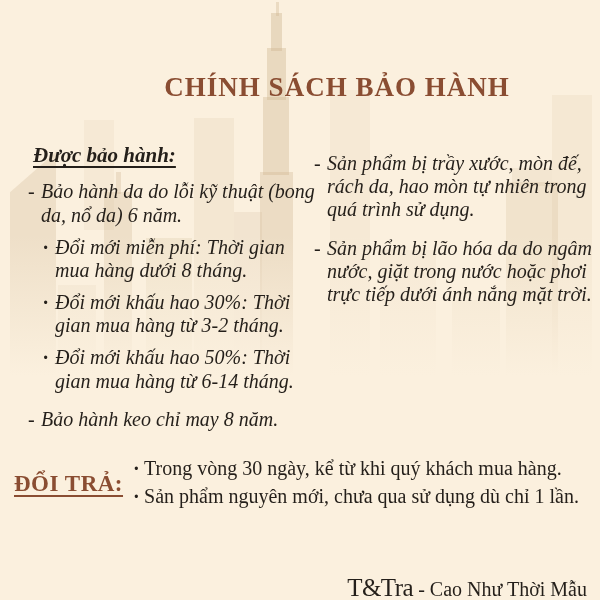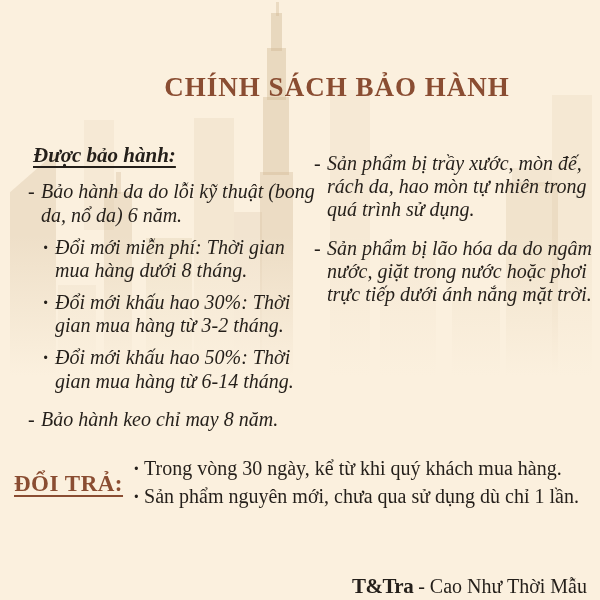--- a/index.html
+++ b/index.html
@@ -38,21 +38,21 @@
     font-size:23px;font-weight:bold;color:#8A4D32;letter-spacing:.5px;
     margin:3px 10px 0 0;
     text-decoration:underline;text-decoration-thickness:2px;text-underline-offset:4px;
     white-space:nowrap;
   }
   .returns .lines{font-size:20px;line-height:1.38;}
   .rline{display:flex;}
   .rline .mk{flex:none;width:11px;font-weight:bold;}
   
   .footer{position:absolute;right:13px;top:574px;font-size:20px;white-space:nowrap;}
-  .brand{font-weight:bold;font-size:21px;letter-spacing:-.5px;}
+  .brand{font-weight:normal;font-size:25px;letter-spacing:-.5px;}
 </style>
 </head>
 <body>
 
 <div class="canvas">
 
   <div class="skyline">
     <div class="b" style="left:276px;top:2px;width:3px;height:14px;opacity:.35"></div>
     <div class="b" style="left:271px;top:13px;width:11px;height:38px;opacity:.40"></div>
     <div class="b" style="left:267px;top:48px;width:19px;height:52px;opacity:.38"></div>

